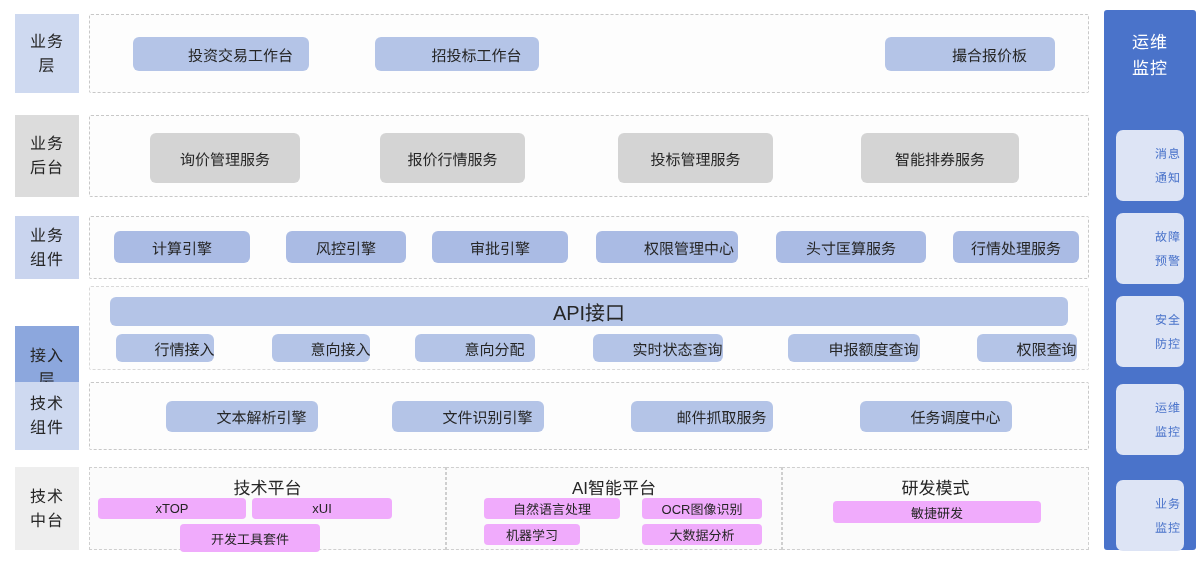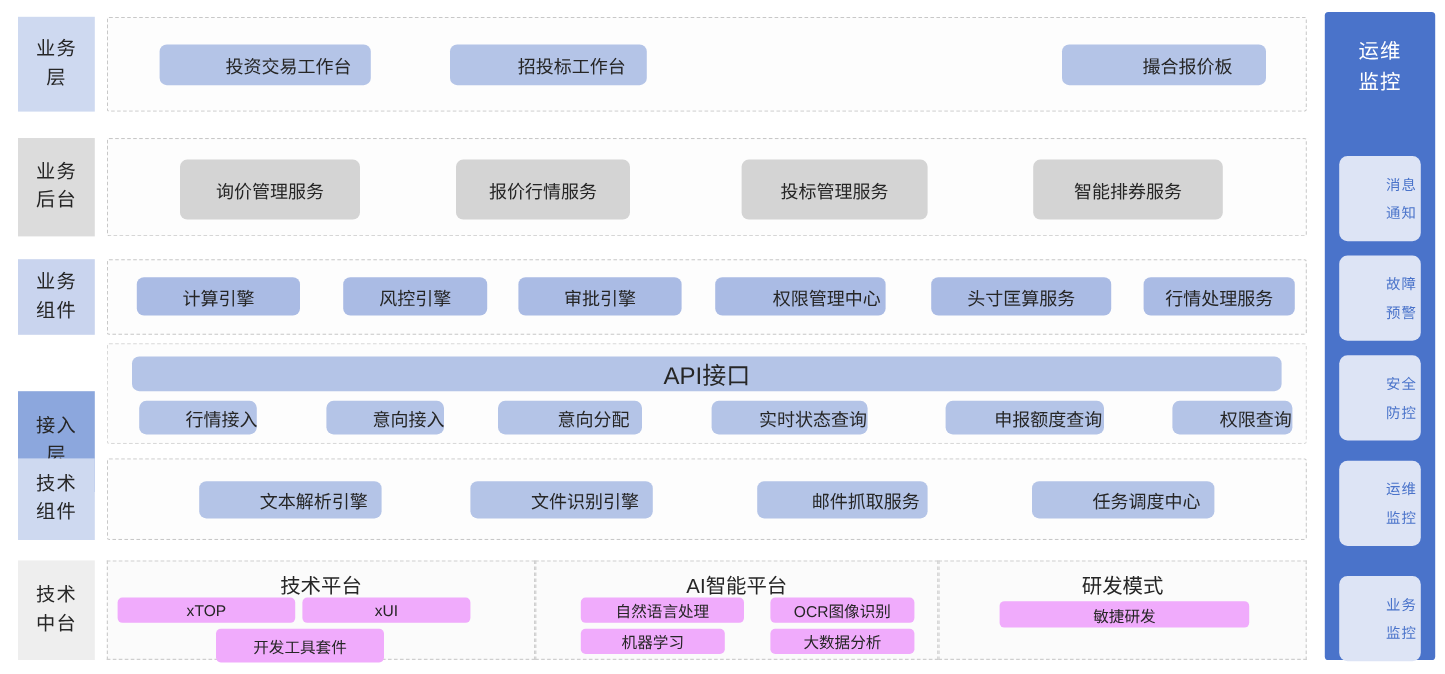--- a/index.html
+++ b/index.html
@@ -216,21 +216,21 @@
     <div class="plat-title">技术平台</div>
     <div class="chip gray-s" style="left:8px;top:30px;width:148px;height:21px;">xTOP</div>
     <div class="chip gray-s" style="left:162px;top:30px;width:140px;height:21px;">xUI</div>
     <div class="chip gray-s" style="left:90px;top:56px;width:140px;height:28px;">开发工具套件</div>
   </div>
 
   <div class="plat-group" style="left:446px;top:467px;width:336px;height:83px;">
     <div class="plat-title">AI智能平台</div>
     <div class="chip gray-s" style="left:37px;top:30px;width:136px;height:21px;">自然语言处理</div>
     <div class="chip gray-s" style="left:195px;top:30px;width:120px;height:21px;">OCR图像识别</div>
-    <div class="chip gray-s" style="left:37px;top:56px;width:120px;height:21px;font-family:Liberation Serif, serif;">机器学习</div>
+    <div class="chip gray-s" style="left:37px;top:56px;width:96px;height:21px;font-family:Liberation Serif, serif;">机器学习</div>
     <div class="chip gray-s" style="left:195px;top:56px;width:120px;height:21px;">大数据分析</div>
   </div>
 
   <div class="plat-group" style="left:782px;top:467px;width:307px;height:83px;">
     <div class="plat-title">研发模式</div>
     <div class="chip gray-s" style="left:50px;top:33px;width:208px;height:22px;">敏捷研发</div>
   </div>
 
   <div id="sidebar">
     <div class="side-head">运维

